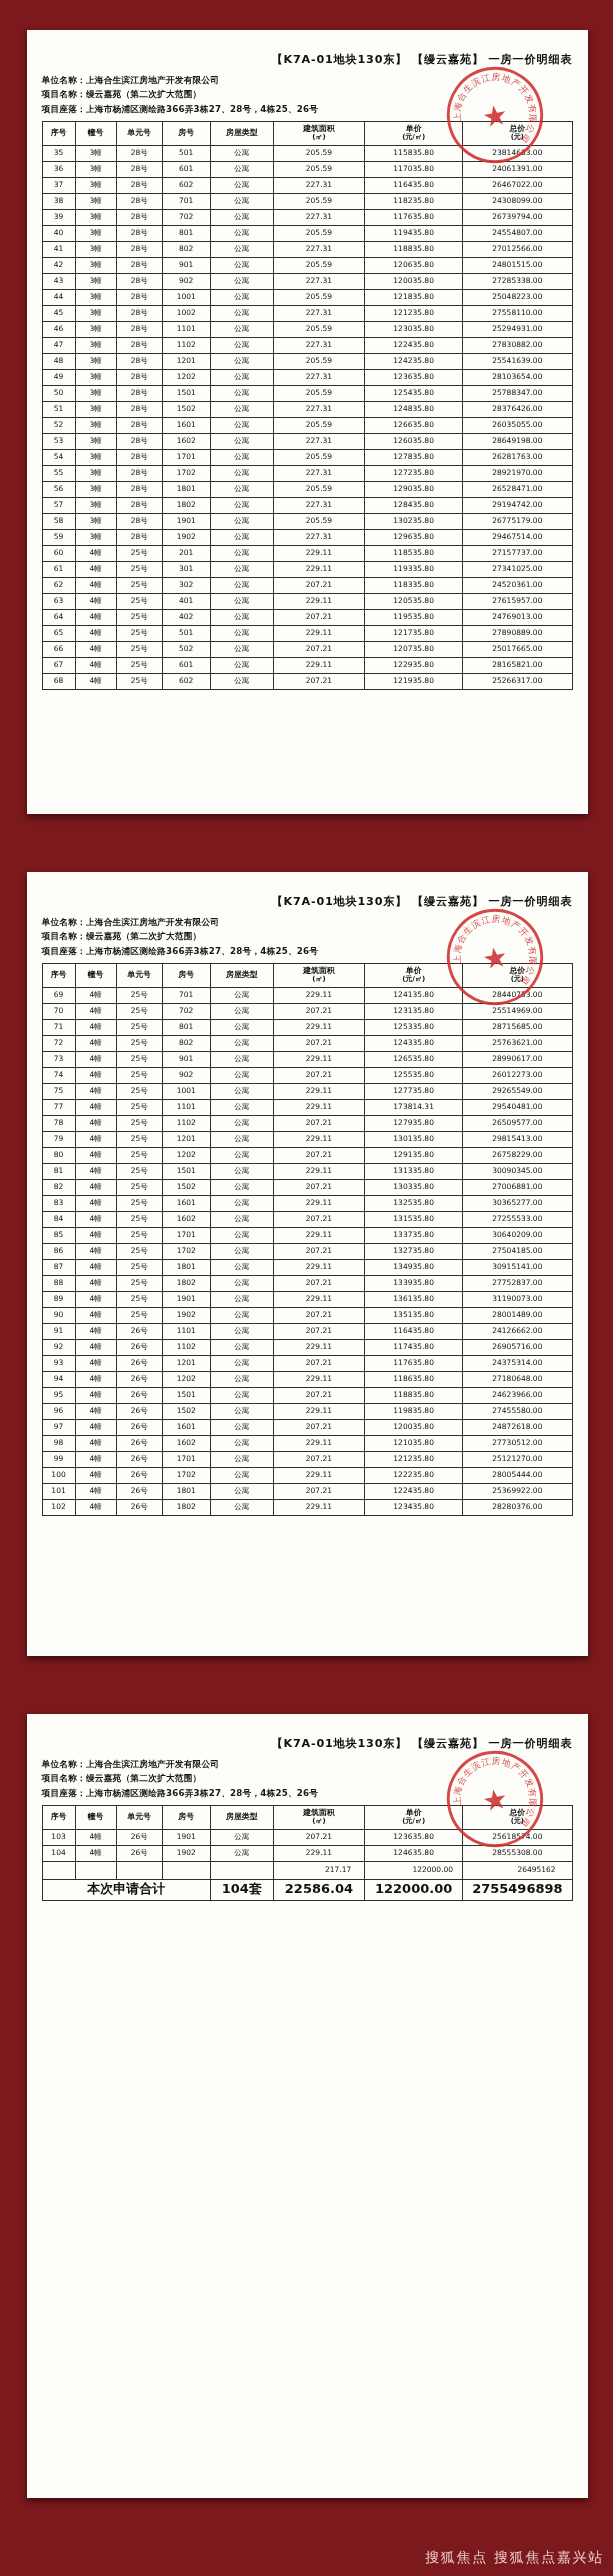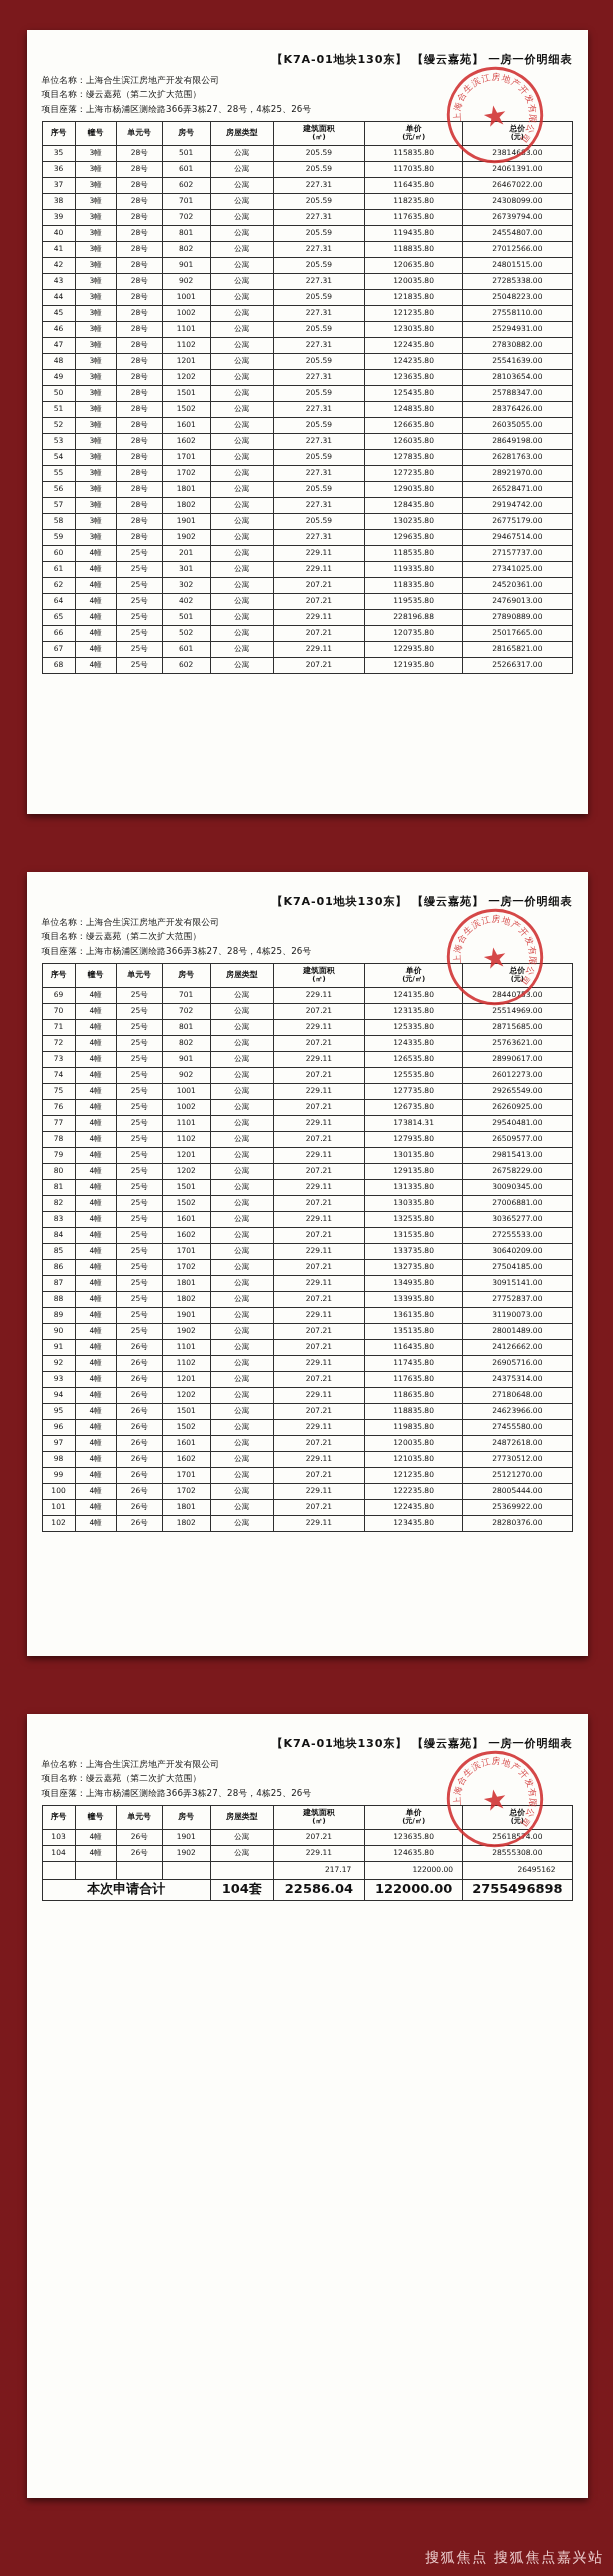--- a/index.html
+++ b/index.html
@@ -11,21 +11,21 @@
   #pages-root{padding-top:30px;}
   .page{
     position:relative;width:561px;height:784px;margin:0 auto 58px auto;
     background:#fdfdfa;box-shadow:0 2.5px 6.6px rgba(0,0,0,.55);
     padding:20px 15px;box-sizing:border-box;overflow:hidden;
   }
   .title{
     text-align:right;font-size:11.2px;font-weight:bold;color:#111;
     margin:1.7px 0 8.3px 0;letter-spacing:0.8px;
   }
-  .meta-line{font-size:8.7px;font-weight:normal;color:#151515;margin:2.5px 0;letter-spacing:0.2px;}
+  .meta-line{font-size:8.7px;font-weight:bold;color:#151515;margin:2.5px 0;letter-spacing:0.2px;}
   .price-table{border-collapse:collapse;width:531px;table-layout:fixed;margin-top:5px;}
   .price-table td,.price-table th{
     border:0.8px solid #2f2f2f;text-align:center;vertical-align:middle;
     padding:0 1.7px;font-size:7.5px;color:#111;height:15px;line-height:1.12;
     overflow:hidden;white-space:nowrap;
   }
   .price-table th{font-weight:bold;font-size:7.9px;height:23px;}
   .price-table th .sub{font-size:7px;}
   .avg-row td{height:16.6px;padding-left:40px;}
   .total-row td{font-weight:bold;font-size:13px;height:20px;}
@@ -387,37 +387,47 @@
             <td>62</td>
             <td>4幢</td>
             <td>25号</td>
             <td>302</td>
             <td>公寓</td>
             <td>207.21</td>
             <td>118335.80</td>
             <td>24520361.00</td>
           </tr>
           <tr>
+            <td>63</td>
+            <td>4幢</td>
+            <td>25号</td>
+            <td>401</td>
+            <td>公寓</td>
+            <td>229.11</td>
+            <td>120535.80</td>
+            <td>27615957.00</td>
+          </tr>
+          <tr>
             <td>64</td>
             <td>4幢</td>
             <td>25号</td>
             <td>402</td>
             <td>公寓</td>
             <td>207.21</td>
             <td>119535.80</td>
             <td>24769013.00</td>
           </tr>
           <tr>
             <td>65</td>
             <td>4幢</td>
             <td>25号</td>
             <td>501</td>
             <td>公寓</td>
             <td>229.11</td>
-            <td>228196.88</td>
+            <td>121735.80</td>
             <td>27890889.00</td>
           </tr>
           <tr>
             <td>66</td>
             <td>4幢</td>
             <td>25号</td>
             <td>502</td>
             <td>公寓</td>
             <td>207.21</td>
             <td>120735.80</td>
@@ -582,30 +592,20 @@
             <td>75</td>
             <td>4幢</td>
             <td>25号</td>
             <td>1001</td>
             <td>公寓</td>
             <td>229.11</td>
             <td>127735.80</td>
             <td>29265549.00</td>
           </tr>
           <tr>
-            <td>76</td>
-            <td>4幢</td>
-            <td>25号</td>
-            <td>1002</td>
-            <td>公寓</td>
-            <td>207.21</td>
-            <td>126735.80</td>
-            <td>26260925.00</td>
-          </tr>
-          <tr>
             <td>77</td>
             <td>4幢</td>
             <td>25号</td>
             <td>1101</td>
             <td>公寓</td>
             <td>229.11</td>
             <td>173814.31</td>
             <td>29540481.00</td>
           </tr>
           <tr>

